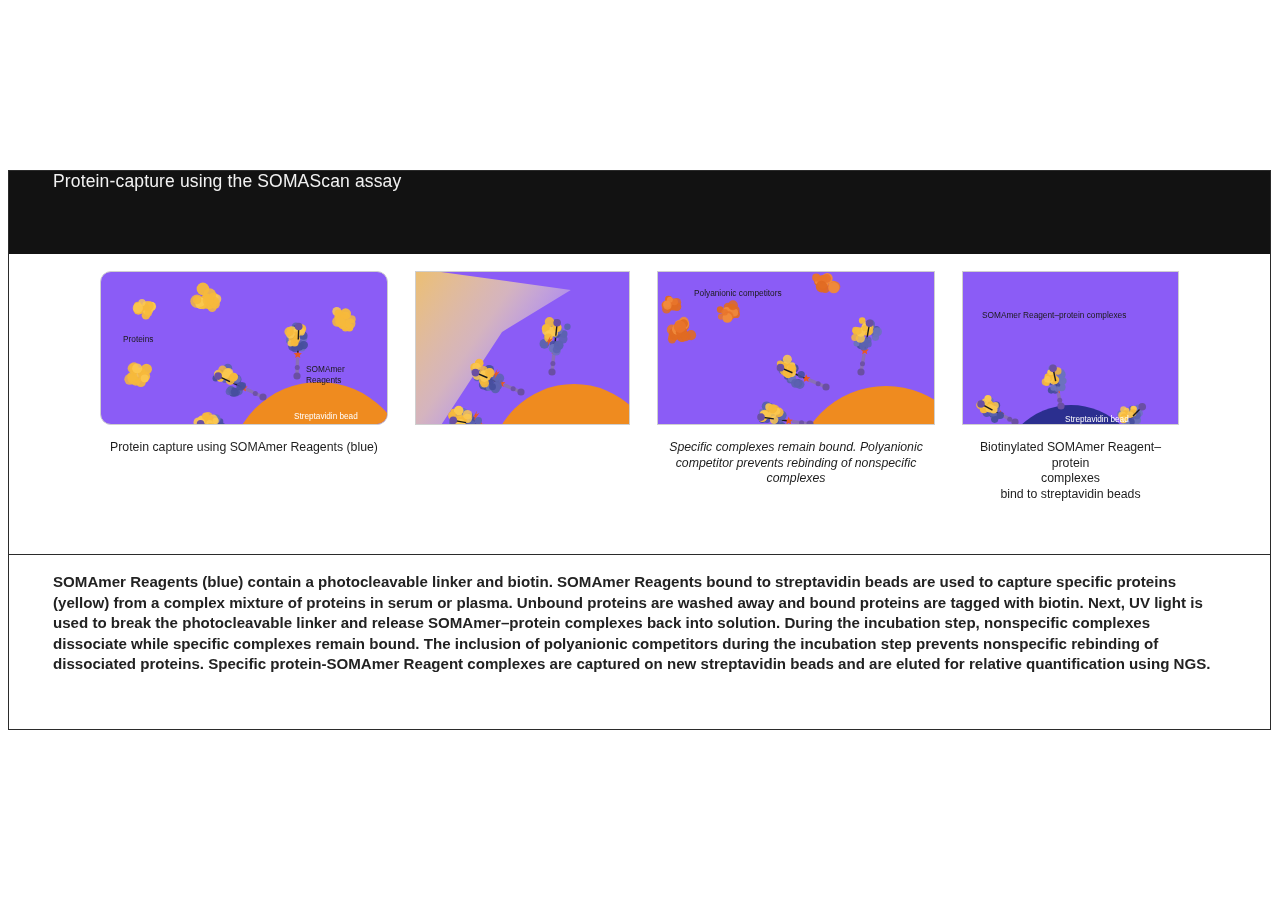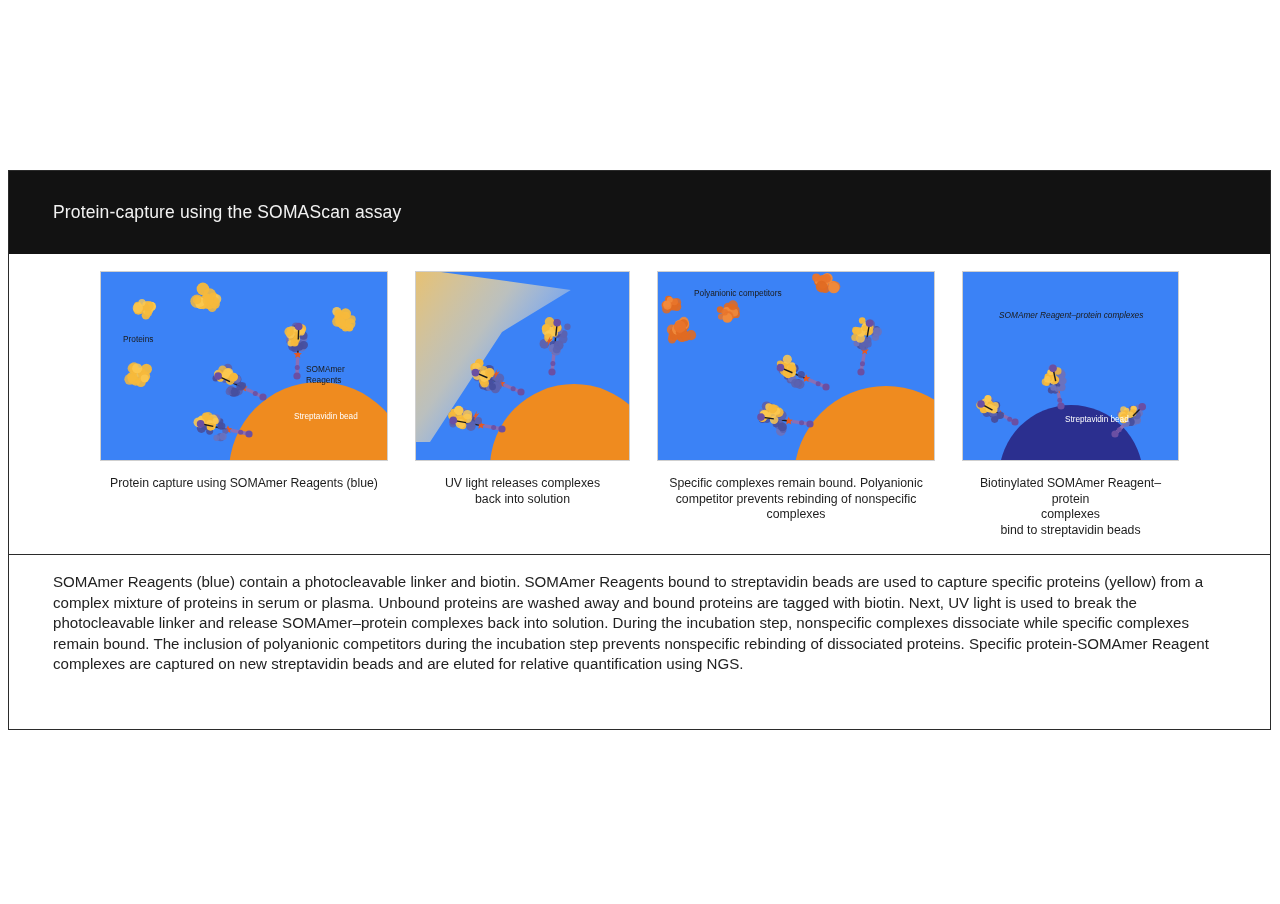--- a/index.html
+++ b/index.html
@@ -23,21 +23,20 @@
     background: #ffffff;
     display: flex;
     flex-direction: column;
   }
 
   #title-bar {
     height: 83px;
     background: #121212;
     flex: 0 0 auto;
     display: flex;
-    align-items: center;
     padding-left: 44px;
     box-sizing: border-box;
   }
 
   #title-bar .title-text {
     color: #f2f2f2;
     font-size: 17.5px;
     letter-spacing: 0.15px;
     white-space: nowrap;
   }
@@ -63,24 +62,24 @@
   }
 
   .panel-col {
     display: flex;
     flex-direction: column;
     align-items: center;
   }
 
   .panel-box {
     position: relative;
-    height: 190px;
+    height: 154px;
     box-sizing: border-box;
     border: 1px solid #cfcfcf;
-    background: #3b82f6;
+    background: #8b5cf6;
     overflow: hidden;
   }
 
   .panel-caption {
     margin-top: 15px;
     font-size: 12.3px;
     color: #1d1d1d;
     text-align: center;
     line-height: 15.6px;
     white-space: pre-line;
@@ -121,37 +120,38 @@
     padding: 17px 44px 10px 44px;
     box-sizing: border-box;
   }
 
   #desc-box p {
     margin: 0;
     font-size: 15.1px;
     line-height: 20.6px;
     color: #222222;
     text-align: left;
+    font-weight: bold;
   }
 
   svg { display: block; overflow: visible; }
 </style>
 </head>
 <body>
 
 <div id="figure-frame">
 
   <div id="title-bar">
     <span class="title-text">Protein-capture using the SOMAScan assay</span>
   </div>
 
   <div id="panels-area">
     <div id="panels-row">
         <div class="panel-col">
-          <div class="panel-box" style="width: 288px; border-color: rgb(207, 207, 207);">
+          <div class="panel-box" style="width: 288px; border-color: rgb(207, 207, 207); border-radius: 11px;">
             <div class="bead" style="background: rgb(239, 139, 31); width: 180px; height: 180px; left: 128px; top: 110px;"></div>
             <svg width="288" height="170" viewBox="0 0 288 170" style="position:absolute;left:0;top:0;z-index:5;">
               <g>
                 <circle cx="44.91" cy="32.85" r="3.60" fill="#fbc850" opacity="0.82"></circle>
                 <circle cx="46.10" cy="38.04" r="5.33" fill="#f6b93b" opacity="0.87"></circle>
                 <circle cx="36.77" cy="33.65" r="3.90" fill="#f6b93b" opacity="0.92"></circle>
                 <circle cx="38.27" cy="37.87" r="4.20" fill="#f6b93b" opacity="0.97"></circle>
                 <circle cx="40.82" cy="36.19" r="3.36" fill="#f6b93b" opacity="0.82"></circle>
                 <circle cx="44.93" cy="43.24" r="4.28" fill="#f6b93b" opacity="0.94"></circle>
                 <circle cx="47.01" cy="37.64" r="5.31" fill="#fbc850" opacity="0.88"></circle>
@@ -471,22 +471,20 @@
                 <circle cx="46.94" cy="148.08" r="3.82" fill="#f6b93b" opacity="0.89"></circle>
                 <circle cx="51.47" cy="142.67" r="4.69" fill="#fbc850" opacity="0.83"></circle>
                 <circle cx="44.43" cy="151.74" r="4.72" fill="#fbc850" opacity="0.88"></circle>
                 <line x1="50.0545170150544" y1="150.66184151515705" x2="37.252016225895694" y2="148.40441520548694" stroke="#1a1a1a" stroke-width="1.4"></line>
                 <circle cx="37.252016225895694" cy="148.40441520548694" r="3.8" fill="#6a4fa3"></circle>
                 <path d="M 57.826633310237526 144.266564180161 l 3.25 -5.5 l -0.875 3.625 l 3.125 -1.375
              l -5.5 7.625 l 1.25 -4.25 l -3.25 1.125 Z" fill="#e8581f"></path>
               </g>
             </svg>
           </div>
-          <div class="panel-caption" style="width: 215px;">UV light releases complexes
-back into solution</div>
         </div>
         <div class="panel-col">
           <div class="panel-box" style="width: 278px; border-color: rgb(207, 207, 207);">
             <div class="bead" style="background: rgb(239, 139, 31); width: 184px; height: 184px; left: 136px; top: 114px;"></div>
             <svg width="278" height="170" viewBox="0 0 278 170" style="position:absolute;left:0;top:0;z-index:5;">
               <g></g>
               <g>
                 <circle cx="8.63" cy="34.14" r="2.94" fill="#e06a22" opacity="0.89"></circle>
                 <circle cx="18.87" cy="34.66" r="4.45" fill="#e06a22" opacity="0.95"></circle>
                 <circle cx="7.82" cy="33.10" r="4.30" fill="#e8742b" opacity="1.00"></circle>
@@ -664,21 +662,21 @@
                 <circle cx="199.91" cy="58.83" r="3.83" fill="#f6b93b" opacity="0.84"></circle>
                 <circle cx="196.76" cy="65.39" r="3.50" fill="#f6b93b" opacity="0.83"></circle>
                 <circle cx="208.24" cy="55.01" r="4.70" fill="#fbc850" opacity="0.98"></circle>
                 <circle cx="207.11" cy="56.24" r="3.10" fill="#f6b93b" opacity="0.88"></circle>
                 <line x1="209.33815848484295" y1="64.0545170150544" x2="211.59558479451303" y2="51.252016225895694" stroke="#1a1a1a" stroke-width="1.4"></line>
                 <circle cx="211.59558479451303" cy="51.252016225895694" r="3.8" fill="#6a4fa3"></circle>
               </g>
             </svg>
             <div class="inner-label" style="left: 36px; top: 16px;">Polyanionic competitors</div>
           </div>
-          <div class="panel-caption" style="width: 278px;">Specific complexes remain bound. Polyanionic
+          <div class="panel-caption" style="width: 278px; font-style: italic;">Specific complexes remain bound. Polyanionic
 competitor prevents rebinding of nonspecific
 complexes</div>
         </div>
         <div class="panel-col">
           <div class="panel-box" style="width: 217px; border-color: rgb(207, 207, 207);">
             <div class="bead" style="background: rgb(43, 47, 143); width: 144px; height: 144px; left: 36px; top: 133px;"></div>
             <svg width="217" height="170" viewBox="0 0 217 170" style="position:absolute;left:0;top:0;z-index:5;">
               <g></g>
               <g></g>
               <g>
@@ -791,21 +789,21 @@
                 <circle cx="171.12" cy="137.10" r="2.81" fill="#fbc850" opacity="0.87"></circle>
                 <circle cx="161.99" cy="145.55" r="3.45" fill="#fbc850" opacity="0.95"></circle>
                 <circle cx="161.08" cy="145.06" r="3.58" fill="#f6b93b" opacity="0.91"></circle>
                 <circle cx="160.49" cy="147.63" r="3.52" fill="#fbc850" opacity="0.96"></circle>
                 <circle cx="169.83" cy="140.86" r="3.71" fill="#f6b93b" opacity="0.92"></circle>
                 <circle cx="167.22" cy="142.79" r="3.22" fill="#fbc850" opacity="0.88"></circle>
                 <line x1="170.03122292025697" y1="143.96877707974303" x2="179.22361107568207" y2="134.77638892431793" stroke="#1a1a1a" stroke-width="1.4"></line>
                 <circle cx="179.22361107568207" cy="134.77638892431793" r="3.8" fill="#6a4fa3"></circle>
               </g>
             </svg>
-            <div class="inner-label" style="left: 36px; top: 38px; font-style: italic;">SOMAmer Reagent–protein complexes</div>
+            <div class="inner-label" style="left: 19px; top: 38px;">SOMAmer Reagent–protein complexes</div>
             <div class="inner-label on-bead" style="left: 66px; top: 143px;">Streptavidin bead</div>
           </div>
           <div class="panel-caption" style="width: 217px;">Biotinylated SOMAmer Reagent–protein
 complexes
 bind to streptavidin beads</div>
         </div>
       </div>
   </div>
 
   <div id="desc-box">

